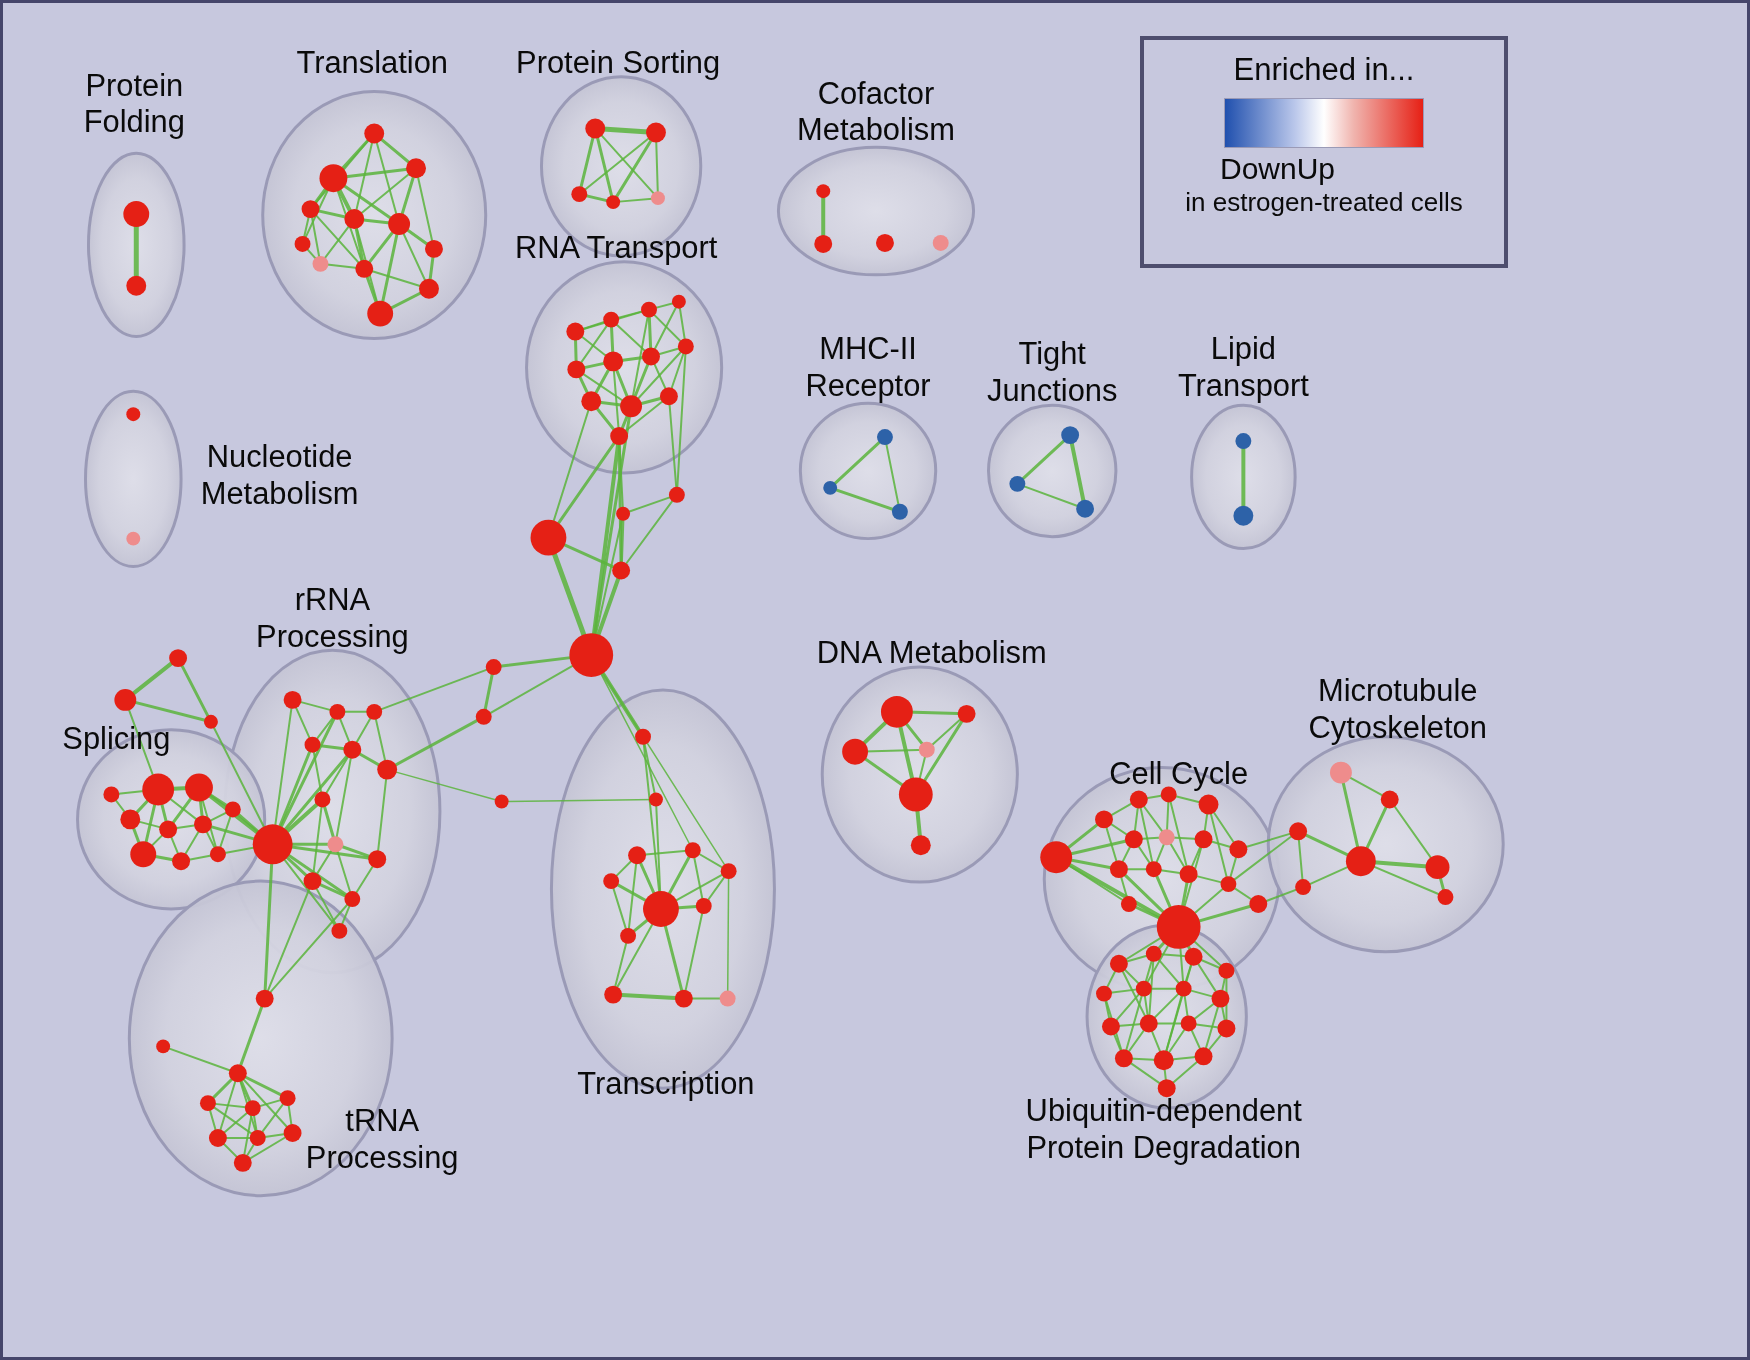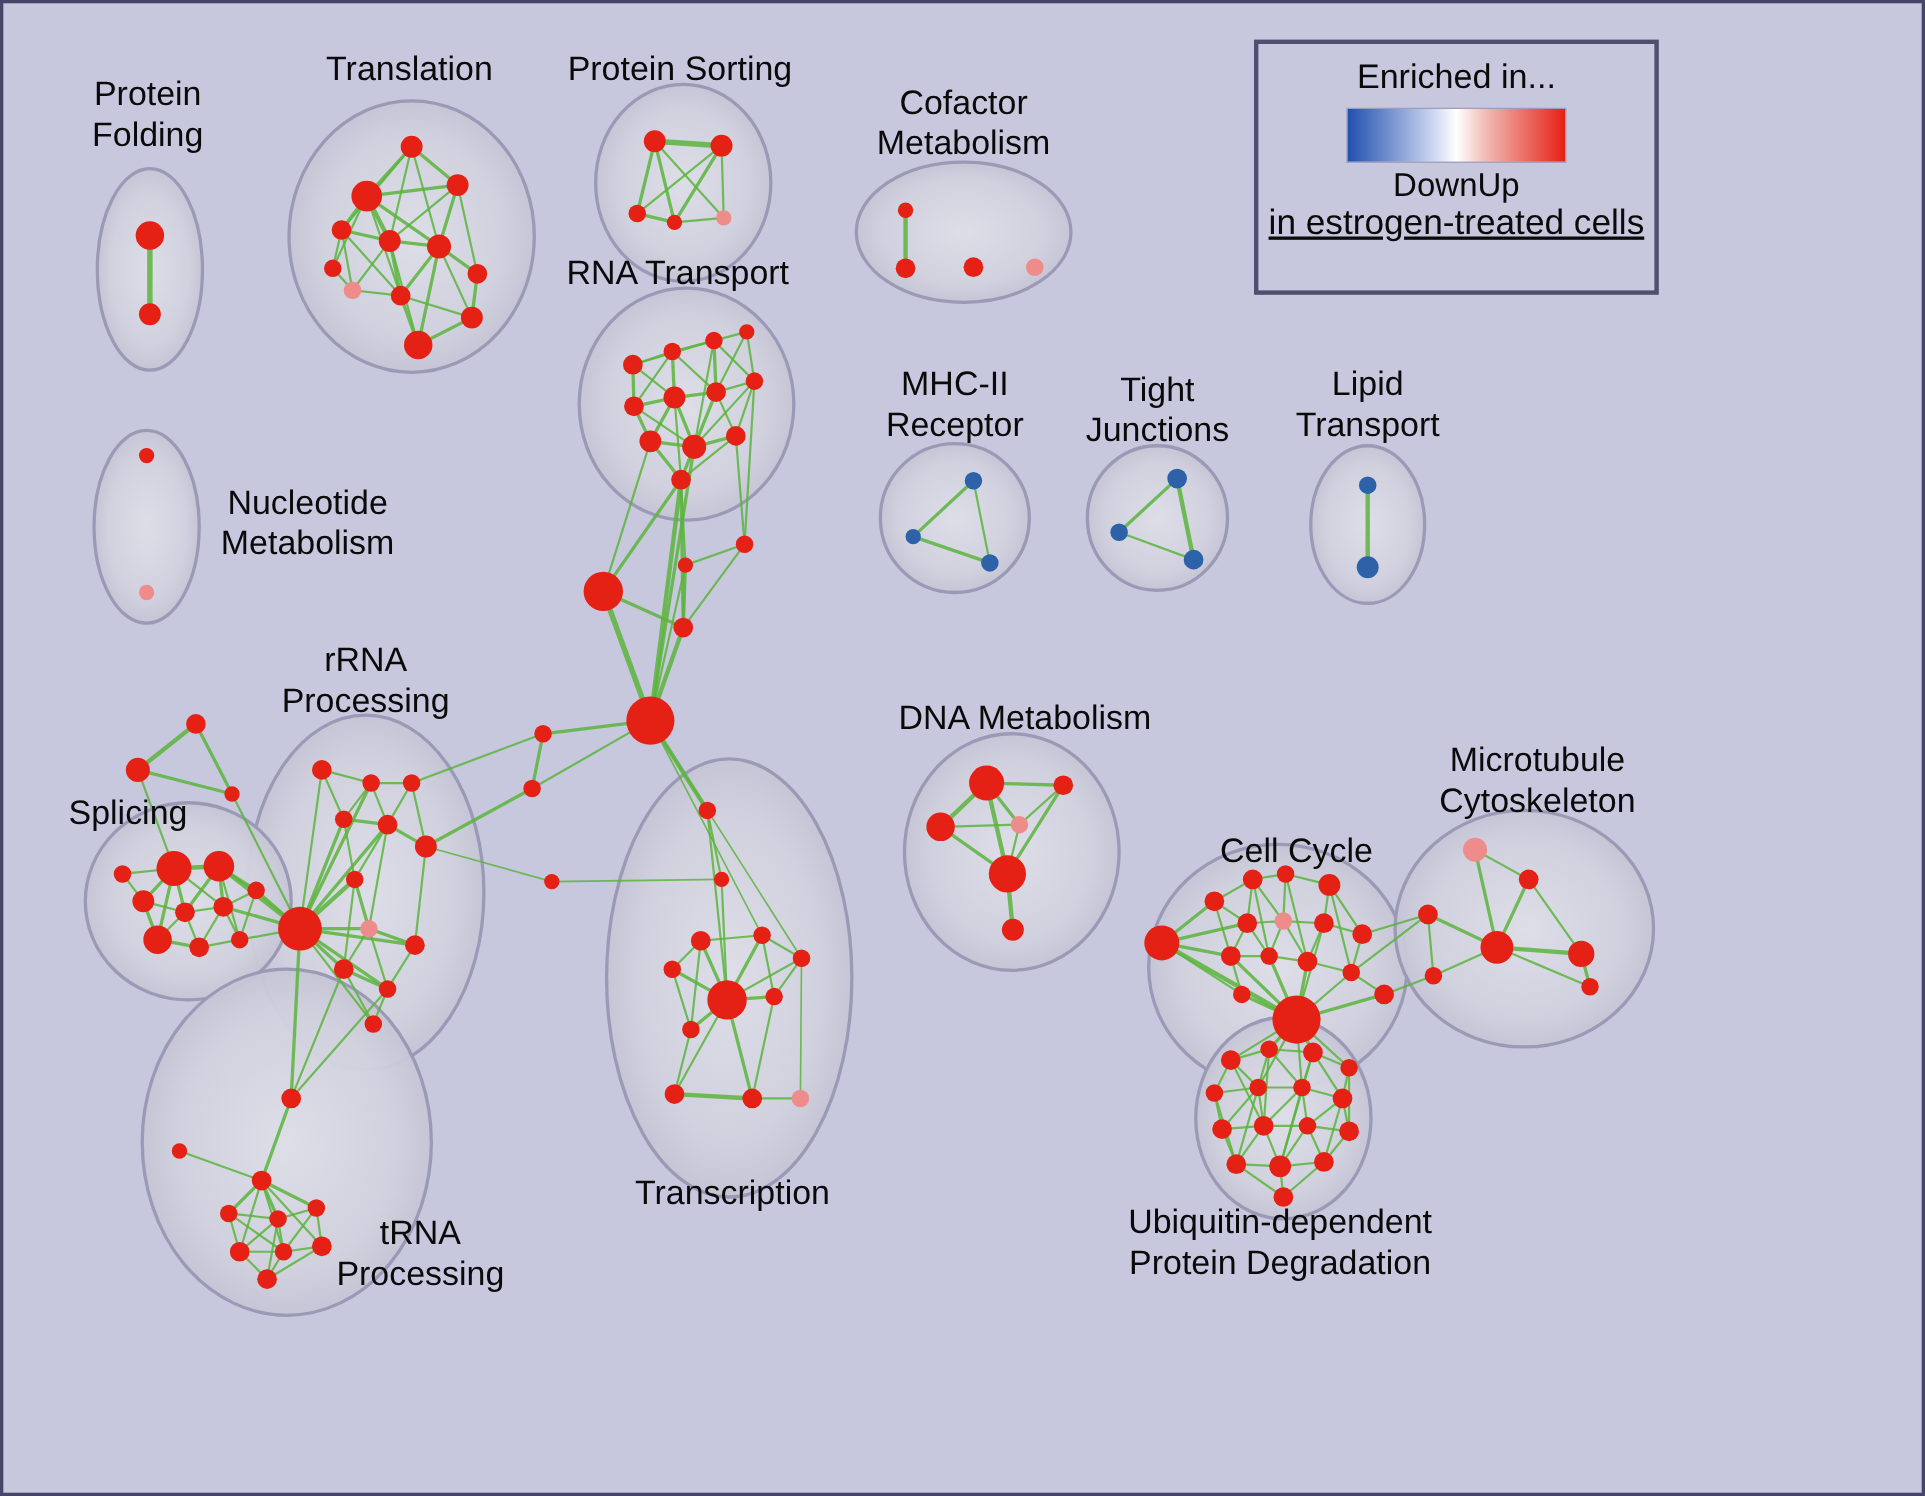--- a/index.html
+++ b/index.html
@@ -19,24 +19,24 @@
     border:4px solid #4e4e6e; box-sizing:border-box;
     text-align:center; color:#0a0a0a;
   }
   .legend-title{ font-size:31px; margin-top:12px; }
   .legend-gradient{
     width:200px; height:50px; margin:10px auto 4px auto;
     border:1px solid #9a9ab6;
     box-sizing:border-box;
   }
   .legend-scale{
-    width:208px; margin:0 auto; display:flex; justify-content:center;
+    width:208px; margin:0 auto; display:flex; justify-content:flex-start;
     font-size:30px;
   }
-  .legend-sub{ font-size:32px; line-height:33px;text-decoration:underline; }
+  .legend-sub{ font-size:26px; line-height:33px; }
   .legend-sub:first-of-type{ margin-top:4px; }
 </style>
 </head>
 <body>
 
 <div class="figure" style="background: rgb(199, 200, 222); border-color: rgb(69, 69, 106);">
   <svg id="network-svg" viewBox="0 0 1750 1360">
       <defs>
         <radialGradient id="eg">
           <stop offset="0%" stop-color="#dfdfe9"></stop>

